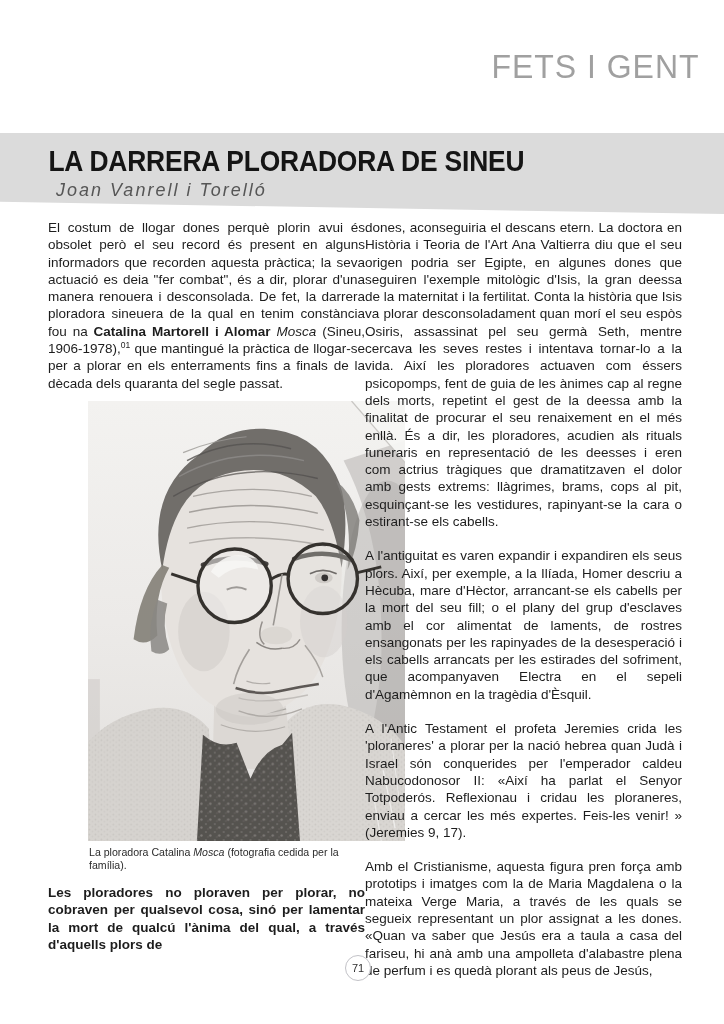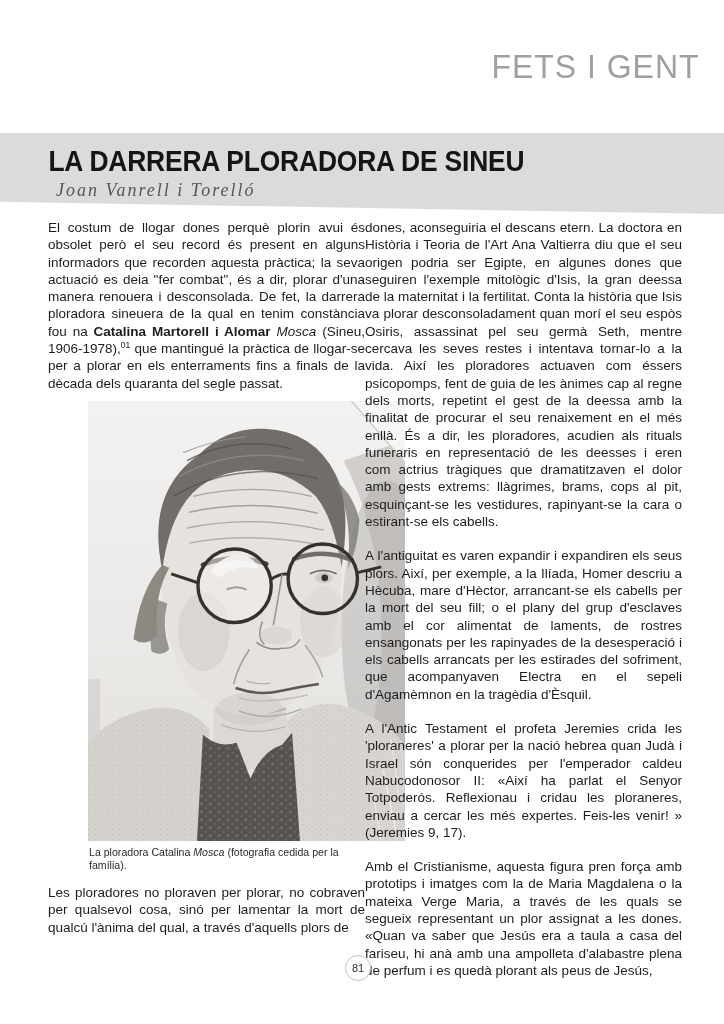--- a/index.html
+++ b/index.html
@@ -20,42 +20,42 @@
     clip-path:polygon(0 0,100% 0,100% 100%,0 85%);
   }
   .article-title{
     margin:0;padding:11px 0 0 55px;
     font-size:30px;font-weight:bold;color:#151515;letter-spacing:-.2px;
     display:block;white-space:nowrap;
     transform:scaleX(.88);transform-origin:left;
   }
   .article-author{
     padding:2px 0 0 56px;
-    font-family:Liberation Serif, serif;font-style:italic;
+    font-family:Liberation Sans, sans-serif;font-style:italic;
     font-size:18px;color:#565656;letter-spacing:2px;
   }
   
   .columns{
     position:absolute;top:219px;left:48px;width:645px;
     display:flex;gap:0;align-items:flex-start;
   }
   .col{width:317px;}
   .para{
     margin:0 0 17px 0;font-size:13.5px;line-height:17.3px;
     text-align:justify;color:#1d1d1d;
   }
   .para-first{margin-bottom:9px;}
   .seg-normal{}
   .seg-bold{font-weight:bold;}
   .seg-italic{font-style:italic;}
   .seg-sup{vertical-align:super;font-size:8.5px;line-height:0;}
   .photo-figure{margin:0 0 12px 0;padding-left:40px;}
   .photo-wrap{width:317px;height:440px;line-height:0;}
   .caption{font-size:10.6px;color:#2b2b2b;margin:5px 0 0 1px;line-height:13px;}
-  .left-last{}
+  .left-last{font-weight:bold;}
   
   .page-circle{
     position:absolute;left:345px;top:955px;width:24px;height:24px;
     border:1.4px solid #c2c2c7;border-radius:50%;background:#fff;
     display:flex;align-items:center;justify-content:center;
     font-size:11px;color:#2f2f2f;
   }
 </style>
 </head>
 <body>
@@ -168,15 +168,15 @@
 
     <div class="col">
         <p class="para">dones, aconseguiria el descans etern. La doctora en Història i Teoria de l'Art Ana Valtierra diu que el seu origen podria ser Egipte, en algunes dones que seguiren l'exemple mitològic d'Isis, la gran deessa de la maternitat i la fertilitat. Conta la història que Isis va plorar desconsoladament quan morí el seu espòs Osiris, assassinat pel seu germà Seth, mentre cercava les seves restes i intentava tornar-lo a la vida. Així les ploradores actuaven com éssers psicopomps, fent de guia de les ànimes cap al regne dels morts, repetint el gest de la deessa amb la finalitat de procurar el seu renaixement en el més enllà. És a dir, les ploradores, acudien als rituals funeraris en representació de les deesses i eren com actrius tràgiques que dramatitzaven el dolor amb gests extrems: llàgrimes, brams, cops al pit, esquinçant-se les vestidures, rapinyant-se la cara o estirant-se els cabells.</p>
         <p class="para">A l'antiguitat es varen expandir i expandiren els seus plors. Així, per exemple, a la Ilíada, Homer descriu a Hècuba, mare d'Hèctor, arrancant-se els cabells per la mort del seu fill; o el plany del grup d'esclaves amb el cor alimentat de laments, de rostres ensangonats per les rapinyades de la desesperació i els cabells arrancats per les estirades del sofriment, que acompanyaven Electra en el sepeli d'Agamèmnon en la tragèdia d'Èsquil.</p>
         <p class="para">A l'Antic Testament el profeta Jeremies crida les 'ploraneres' a plorar per la nació hebrea quan Judà i Israel són conquerides per l'emperador caldeu Nabucodonosor II: «Així ha parlat el Senyor Totpoderós. Reflexionau i cridau les ploraneres, enviau a cercar les més expertes. Feis-les venir! » (Jeremies 9, 17).</p>
         <p class="para">Amb el Cristianisme, aquesta figura pren força amb prototips i imatges com la de Maria Magdalena o la mateixa Verge Maria, a través de les quals se segueix representant un plor assignat a les dones. «Quan va saber que Jesús era a taula a casa del fariseu, hi anà amb una ampolleta d'alabastre plena de perfum i es quedà plorant als peus de Jesús,</p>
       </div>
 
   </div>
 
-  <div class="page-circle">81</div>
+  <div class="page-circle">71</div>
 
 </div>
 
 </body></html>

